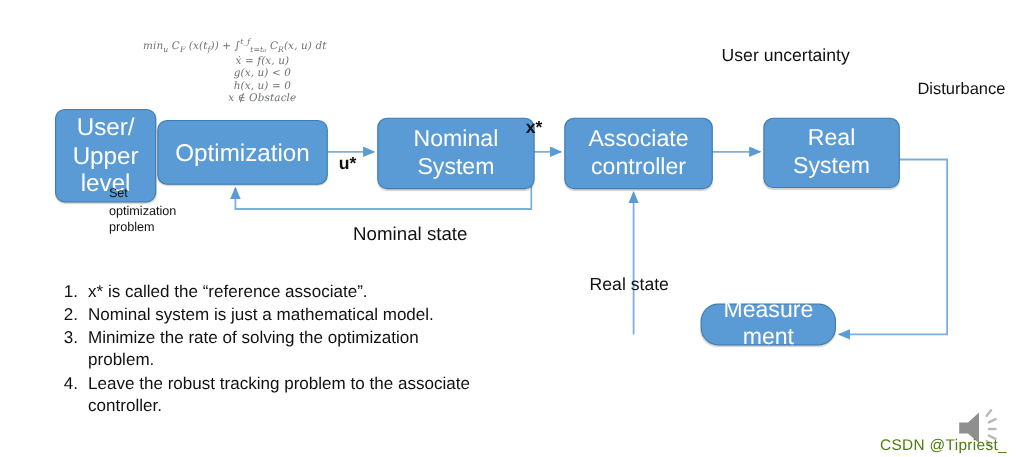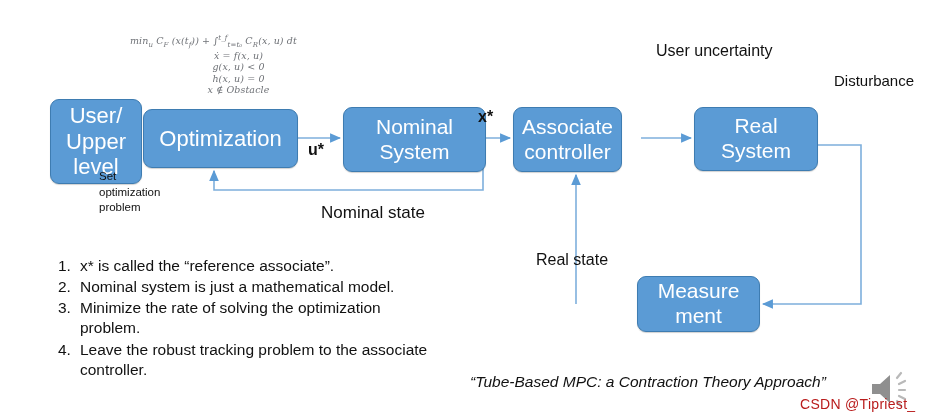--- a/index.html
+++ b/index.html
@@ -29,23 +29,23 @@
     line-height:1.18;
     font-size:21px;
     box-sizing:border-box;
     box-shadow:0 1px 1px rgba(0,0,0,.18);
     white-space:pre-line;
   }
 
   #node-user       {left:6px;  top:95px;  width:92px;  height:85px;  font-size:22px;margin-left:44px;}
   #node-optimization{left:143px;top:105px; width:155px; height:59px;  font-size:22px;}
   #node-nominal    {left:343px;top:103px; width:143px; height:65px;}
-  #node-associate  {left:513px;top:103px; width:109px; height:65px;}
+  #node-associate  {left:513px;top:103px; width:135px; height:65px;}
   #node-real       {left:694px;top:103px; width:124px; height:64px;}
-  #node-measure    {left:637px;top:272px; width:123px; height:56px;}
+  #node-measure    {left:637px;top:272px; width:123px; height:38px;border-radius:16px;}
 
   
   .lbl{position:absolute;color:#111;white-space:pre-line;}
 
   #lbl-set-opt      {left:99px; top:165px; font-size:11.5px; line-height:1.36;}
   #lbl-u-star       {left:308px;top:137px; font-size:16px; font-weight:600;}
   #lbl-x-star       {left:478px;top:104px; font-size:16px; font-weight:600;}
   #lbl-nominal-state{left:286px;top:199px; font-size:17px;margin-left:35px;}
   #lbl-real-state   {left:536px;top:247px; font-size:16px;}
   #lbl-model-unc    {left:656px;top:38px;  font-size:16px;}
@@ -78,21 +78,21 @@
 
   
   #caption{
     position:absolute;left:470px;top:369px;
     font-size:15.5px;font-style:italic;color:#111;
     font-family:"Liberation Sans", sans-serif;
   }
   #speaker-icon{position:absolute;left:868px;top:365px;width:52px;height:40px;}
   #watermark{
     position:absolute;left:800px;top:392px;
-    font-size:14px;color:#b91c1c;letter-spacing:.3px;
+    font-size:14px;color:#4d7c0f;letter-spacing:.3px;
   }
 </style>
 </head>
 <body>
 
 <div id="canvas">
 
   <svg id="wires" viewBox="0 0 928 415">
     <defs>
       <marker id="arrow" markerWidth="7" markerHeight="7" refX="6.2" refY="3" orient="auto">
@@ -160,21 +160,20 @@
     <div class="note-row">
       <span class="note-num">3.</span>
       <span class="note-txt">Minimize the rate of solving the optimization problem.</span>
     </div>
     <div class="note-row">
       <span class="note-num">4.</span>
       <span class="note-txt">Leave the robust tracking problem to the associate controller.</span>
     </div>
   </div>
 
-  <div id="caption">“Tube-Based MPC: a Contraction Theory Approach”</div>
 
   <svg id="speaker-icon" viewBox="0 0 52 40">
     <path d="M4,15 L12,15 L22,6 L22,34 L12,25 L4,25 Z" fill="#8f8f8f"></path>
     <g stroke="#b9b9b9" stroke-width="2.2" fill="none" stroke-linecap="round">
       <path d="M29,9 L33,4"></path>
       <path d="M31,15 L37,12"></path>
       <path d="M31,21 L37,21"></path>
       <path d="M31,27 L37,30"></path>
       <path d="M29,32 L33,37"></path>
     </g>

